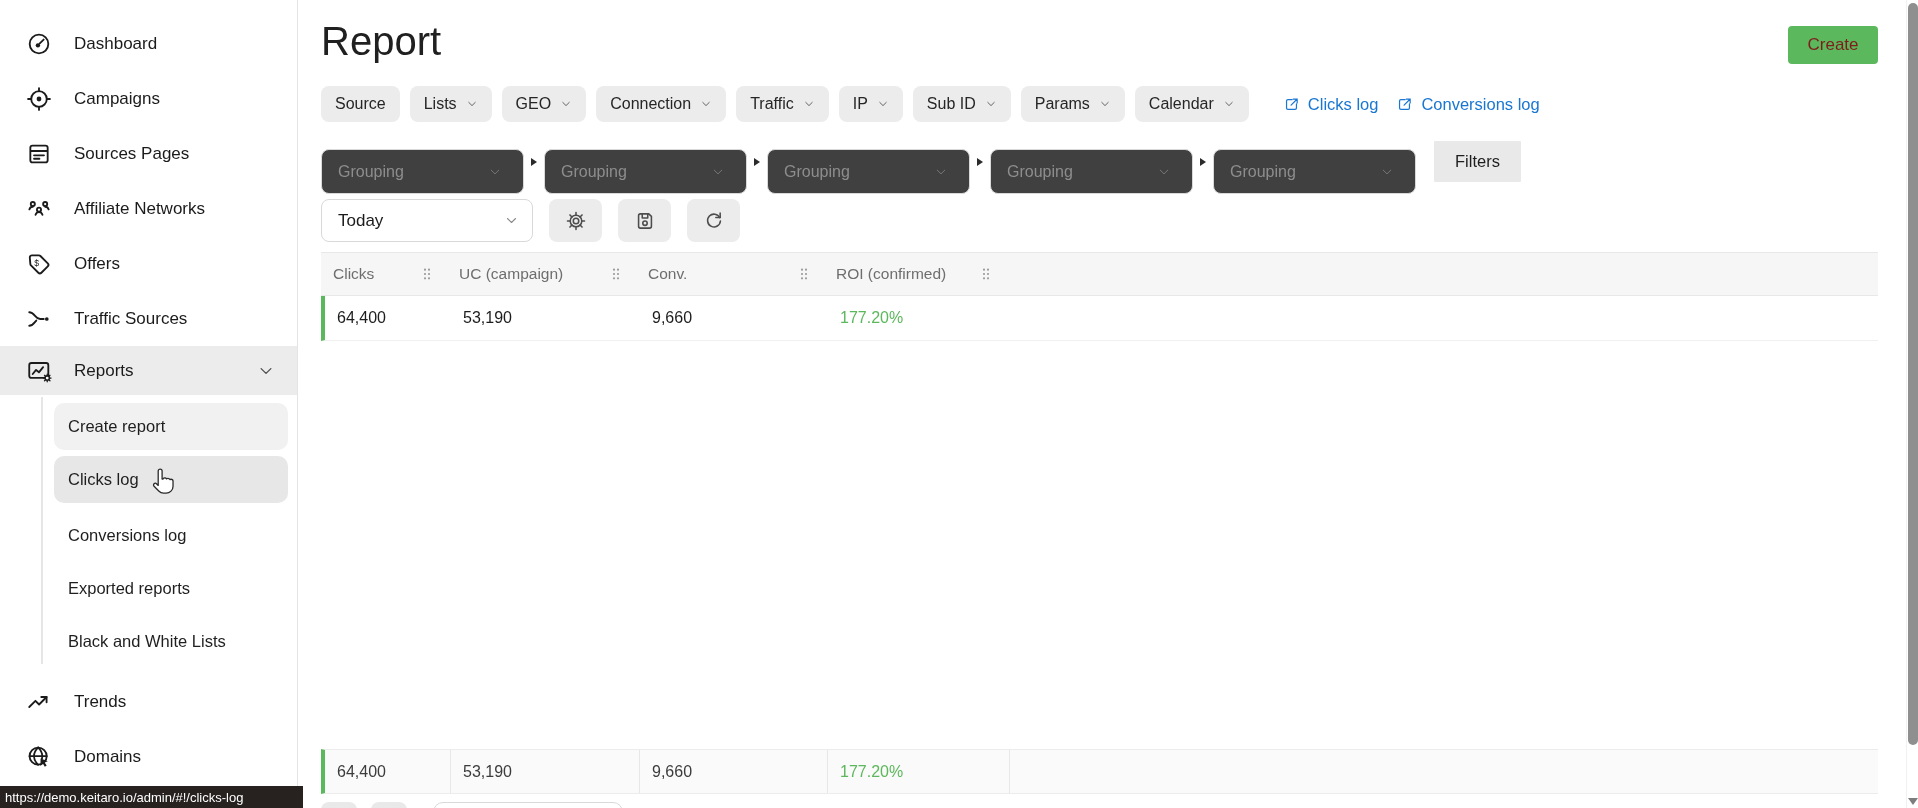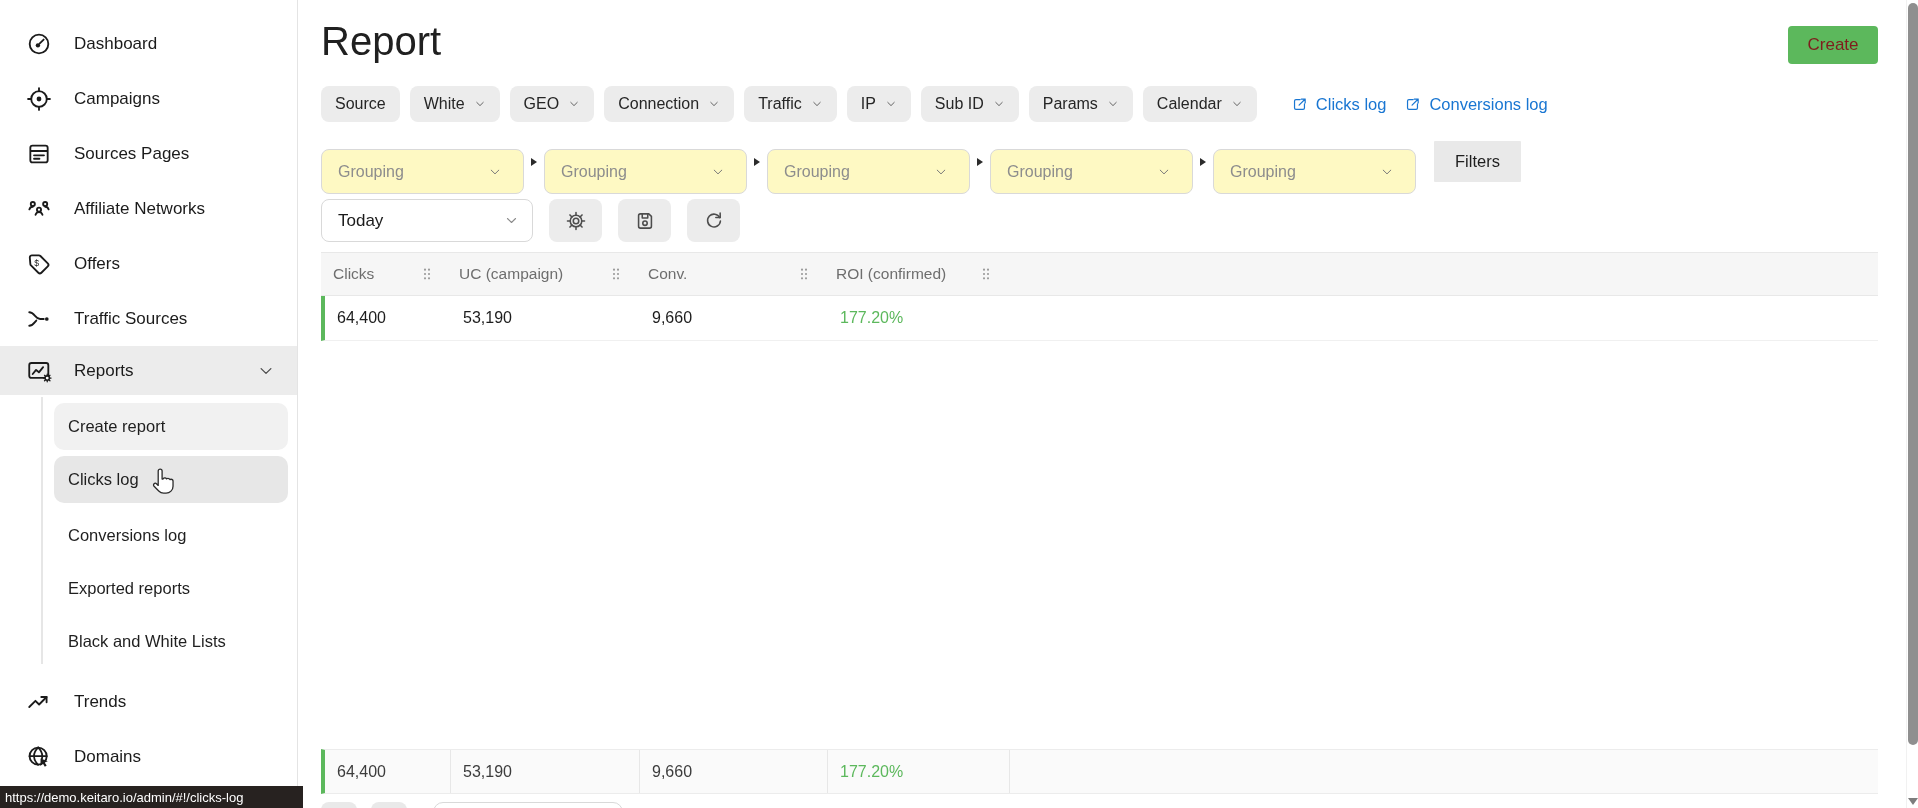--- a/index.html
+++ b/index.html
@@ -38,21 +38,21 @@
     border-radius:8px; padding:0 14px; height:36px; font-size:16px; color:#262626;
     cursor:pointer; font-family:inherit; white-space:nowrap;}
   .chev { width:12px; height:12px; color:#4a4a4a; display:inline-flex; }
   .chev svg { width:100%; height:100%; }
   .log-link { display:flex; align-items:center; gap:8px; color:#1976d2; font-size:16.5px;
     cursor:pointer; text-decoration:none; margin-left:8px; white-space:nowrap;}
   .log-link:first-of-type { margin-left:24px; }
   .link-ic { width:17px; height:17px; color:#1976d2; }
   .link-ic svg { width:100%; height:100%; }
   .grouping-row { display:flex; align-items:center; margin-top:17px; height:45px; flex:none;}
-  .gselect { width:203px; height:45px; border:1px solid #d9d9d9; border-radius:8px; background:#fef9c3;
+  .gselect { width:203px; height:45px; border:1px solid #d9d9d9; border-radius:8px; background:#404040;
     display:flex; align-items:center; justify-content:space-between; padding:0 21px 0 16px;
     font-size:16px; color:#8d8d8d; cursor:pointer; flex:none;margin-top:20px;}
   .gselect .chev { color:#777; width:14px; height:14px;}
   .gsep { width:0; height:0; border-top:4.5px solid transparent; border-bottom:4.5px solid transparent;
     border-left:6.5px solid #2b2b2b; margin:0 7px; flex:none;}
   .filters-btn { margin-left:18px; height:41px; padding:0 21px; background:#e9e9e9; border:none;
     border-radius:1px; font-size:16.5px; color:#1f1f1f; cursor:pointer; font-family:inherit;}
   .toolbar-row { display:flex; align-items:center; margin-top:15px; height:43px; flex:none;}
   .today-select { width:212px; height:43px; border:1px solid #d9d9d9; border-radius:8px; background:#fff;
     display:flex; align-items:center; justify-content:space-between; padding:0 13px 0 16px;
@@ -206,21 +206,21 @@
   <div class="header-row">
     <h1 class="page-title">Report</h1>
     <button class="create-btn">Create</button>
   </div>
 
   <div class="chips-row" id="chips-row">
       <button class="chip">
         <span>Source</span>
       </button>
       <button class="chip">
-        <span>White</span>
+        <span>Lists</span>
         <span class="chev">
           <svg viewBox="0 0 24 24" fill="none" stroke="currentColor" stroke-width="1.7" stroke-linecap="round" stroke-linejoin="round">
             <path d="M5.5 8.8L12 15.2l6.5-6.4"></path>
           </svg>
         </span>
       </button>
       <button class="chip">
         <span>GEO</span>
         <span class="chev">
           <svg viewBox="0 0 24 24" fill="none" stroke="currentColor" stroke-width="1.7" stroke-linecap="round" stroke-linejoin="round">

